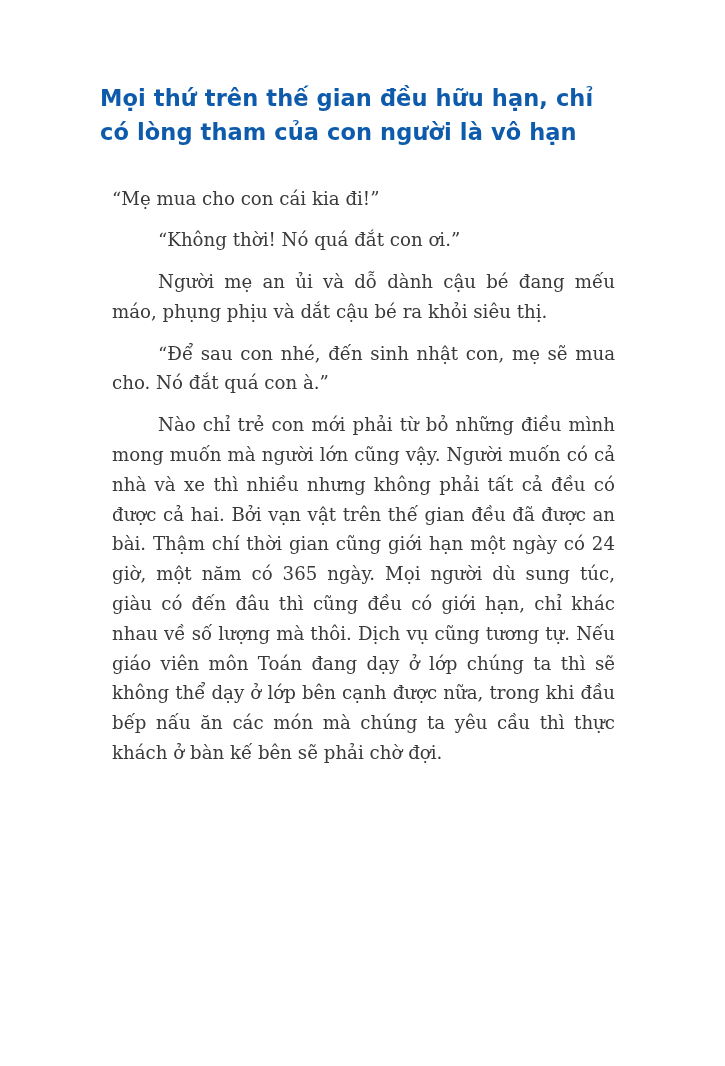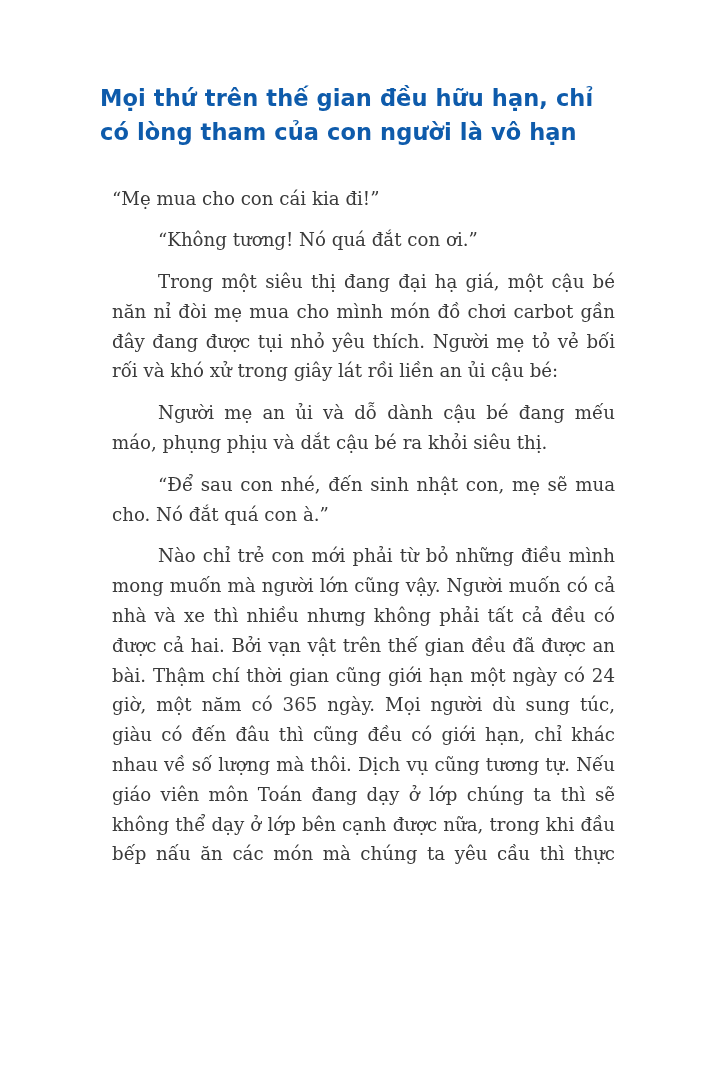--- a/index.html
+++ b/index.html
@@ -55,22 +55,21 @@
 </style>
 </head>
 <body>
 
 <div class="page">
 
   <h1 class="heading">Mọi thứ trên thế gian đều hữu hạn, chỉ có lòng tham của con người là vô hạn</h1>
 
   <div class="body-text" id="paragraphs">
       <p>“Mẹ mua cho con cái kia đi!”</p>
-      <p class="indent">“Không tương! Nó quá đắt con ơi.”</p>
-      <p class="indent">Trong một siêu thị đang đại hạ giá, một cậu bé năn nỉ đòi mẹ mua cho mình món đồ chơi carbot gần đây đang được tụi nhỏ yêu thích. Người mẹ tỏ vẻ bối rối và khó xử trong giây lát rồi liền an ủi cậu bé:</p>
+      <p class="indent">“Không thời! Nó quá đắt con ơi.”</p>
       <p class="indent">Người mẹ an ủi và dỗ dành cậu bé đang mếu máo, phụng phịu và dắt cậu bé ra khỏi siêu thị.</p>
       <p class="indent">“Để sau con nhé, đến sinh nhật con, mẹ sẽ mua cho. Nó đắt quá con à.”</p>
       <p class="indent">Nào chỉ trẻ con mới phải từ bỏ những điều mình mong muốn mà người lớn cũng vậy. Người muốn có cả nhà và xe thì nhiều nhưng không phải tất cả đều có được cả hai. Bởi vạn vật trên thế gian đều đã được an bài. Thậm chí thời gian cũng giới hạn một ngày có 24 giờ, một năm có 365 ngày. Mọi người dù sung túc, giàu có đến đâu thì cũng đều có giới hạn, chỉ khác nhau về số lượng mà thôi. Dịch vụ cũng tương tự. Nếu giáo viên môn Toán đang dạy ở lớp chúng ta thì sẽ không thể dạy ở lớp bên cạnh được nữa, trong khi đầu bếp nấu ăn các món mà chúng ta yêu cầu thì thực khách ở bàn kế bên sẽ phải chờ đợi.</p>
     </div>
 
   <div class="footer">
     <span>Kinh tế bắt nguồn từ văn hóa</span>
     <span class="sep">|</span>
     <span>15</span>
   </div>

